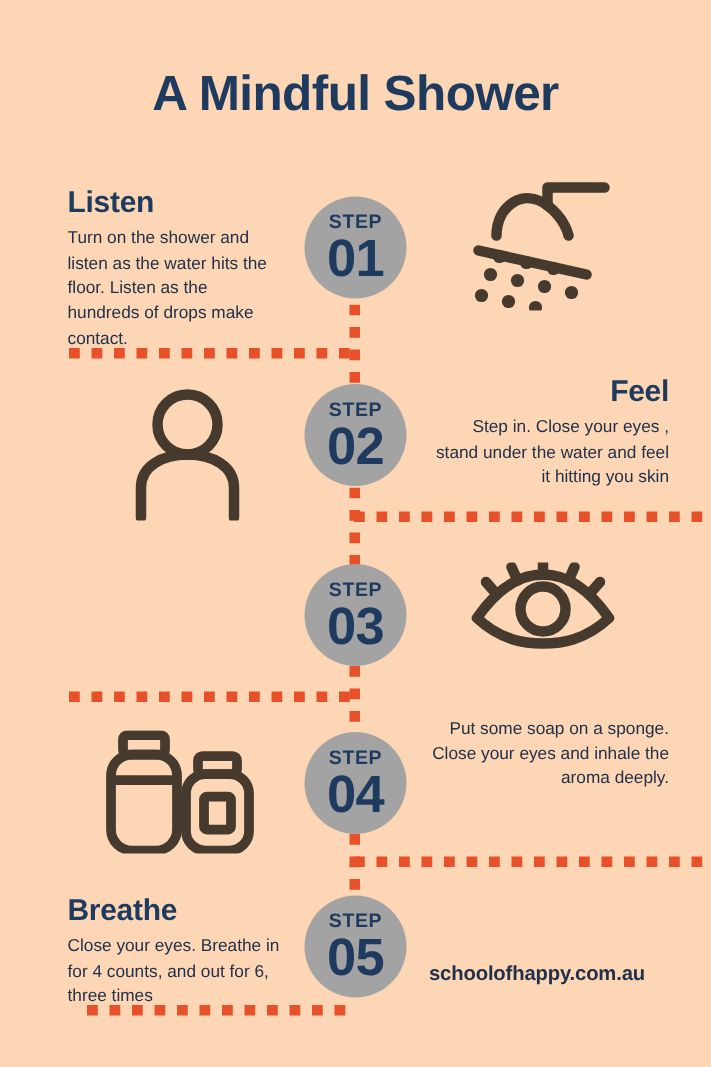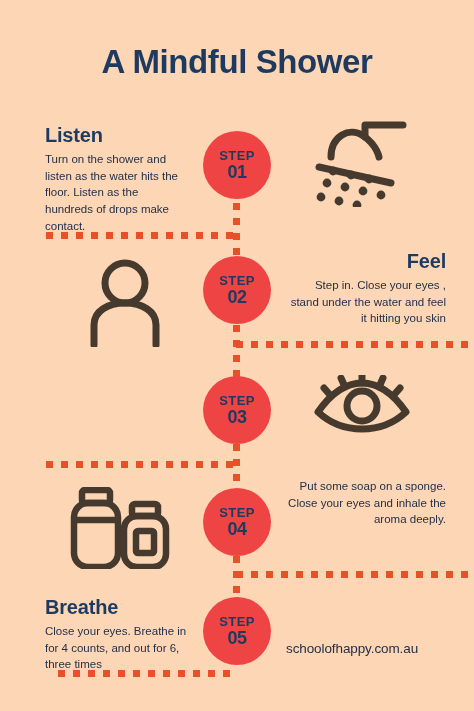--- a/index.html
+++ b/index.html
@@ -19,32 +19,32 @@
     font-size:33px;font-weight:bold;
     color:#1E3A5F;
     letter-spacing:-0.4px;
     font-family:"Liberation Sans", sans-serif;
   }
 
   
   .step-circle{
     position:absolute;
     width:68px;height:68px;border-radius:50%;
-    background:#ef4444;
+    background:#a3a3a3;
     display:flex;flex-direction:column;
     align-items:center;justify-content:center;
     z-index:6;
   }
   .step-word{
     font-size:13px;font-weight:bold;color:#1E3A5F;
     letter-spacing:0.4px;line-height:1;
     margin-bottom:1px;
   }
   .step-num{
-    font-size:18px;font-weight:bold;color:#1E3A5F;
+    font-size:35px;font-weight:bold;color:#1E3A5F;
     line-height:1;letter-spacing:-0.5px;
   }
 
   
   .block{position:absolute;}
   .block h2{
     margin:4px 0 4px 0;
     font-size:20px;font-weight:bold;color:#1E3A5F;
     letter-spacing:-0.2px;
   }
@@ -72,21 +72,21 @@
     z-index:2;
   }
 
   
   .icon{position:absolute;z-index:4;}
   .icon svg{display:block;}
 
   
   .site-url{
     position:absolute;
-    font-size:13.5px;font-weight:normal;color:#22304A;
+    font-size:13.5px;font-weight:bold;color:#22304A;
     letter-spacing:-0.1px;
   }
 </style>
 </head>
 <body>
 
 <div class="poster">
 
   <div class="title">A Mindful Shower</div>
 

